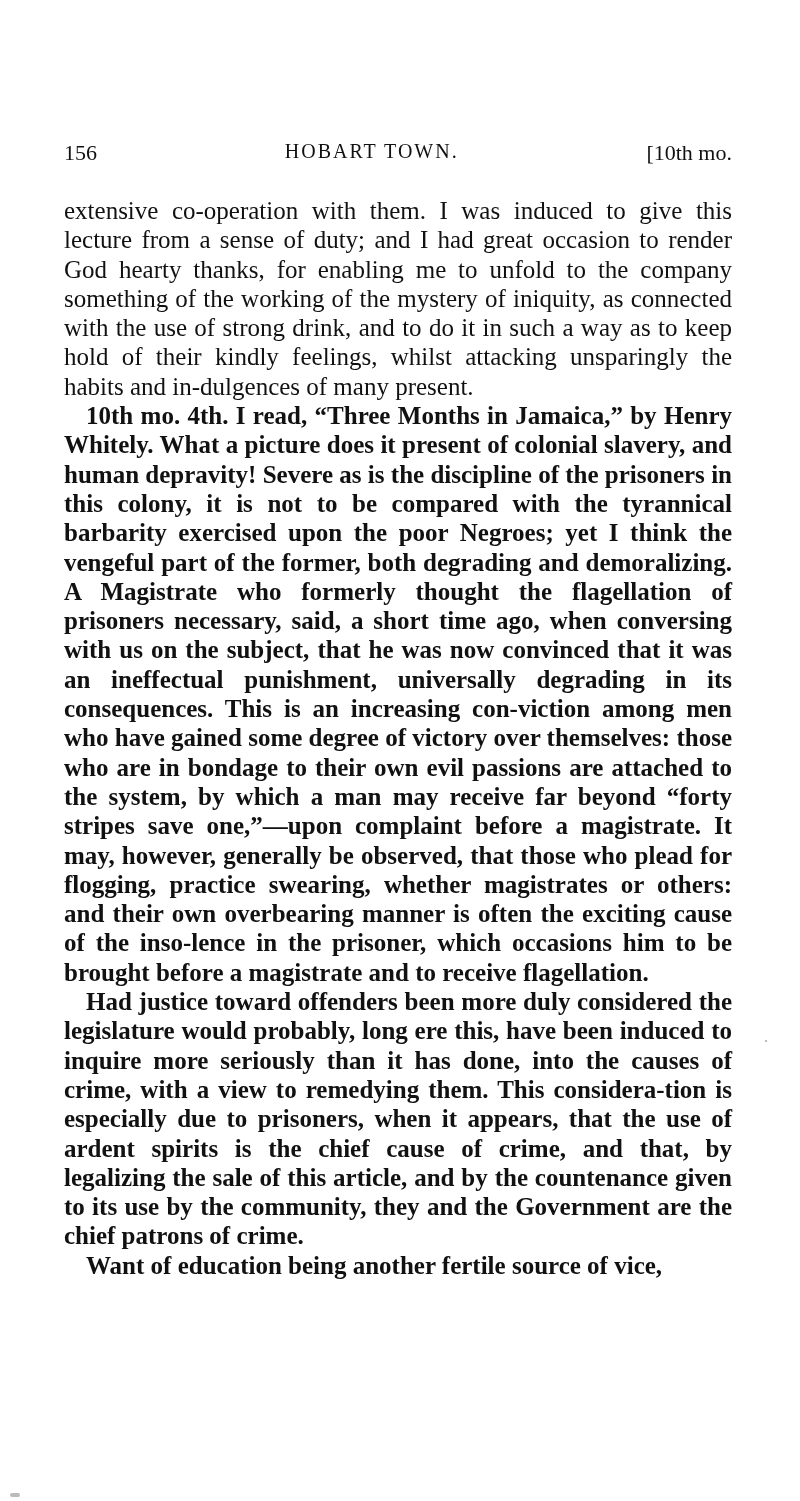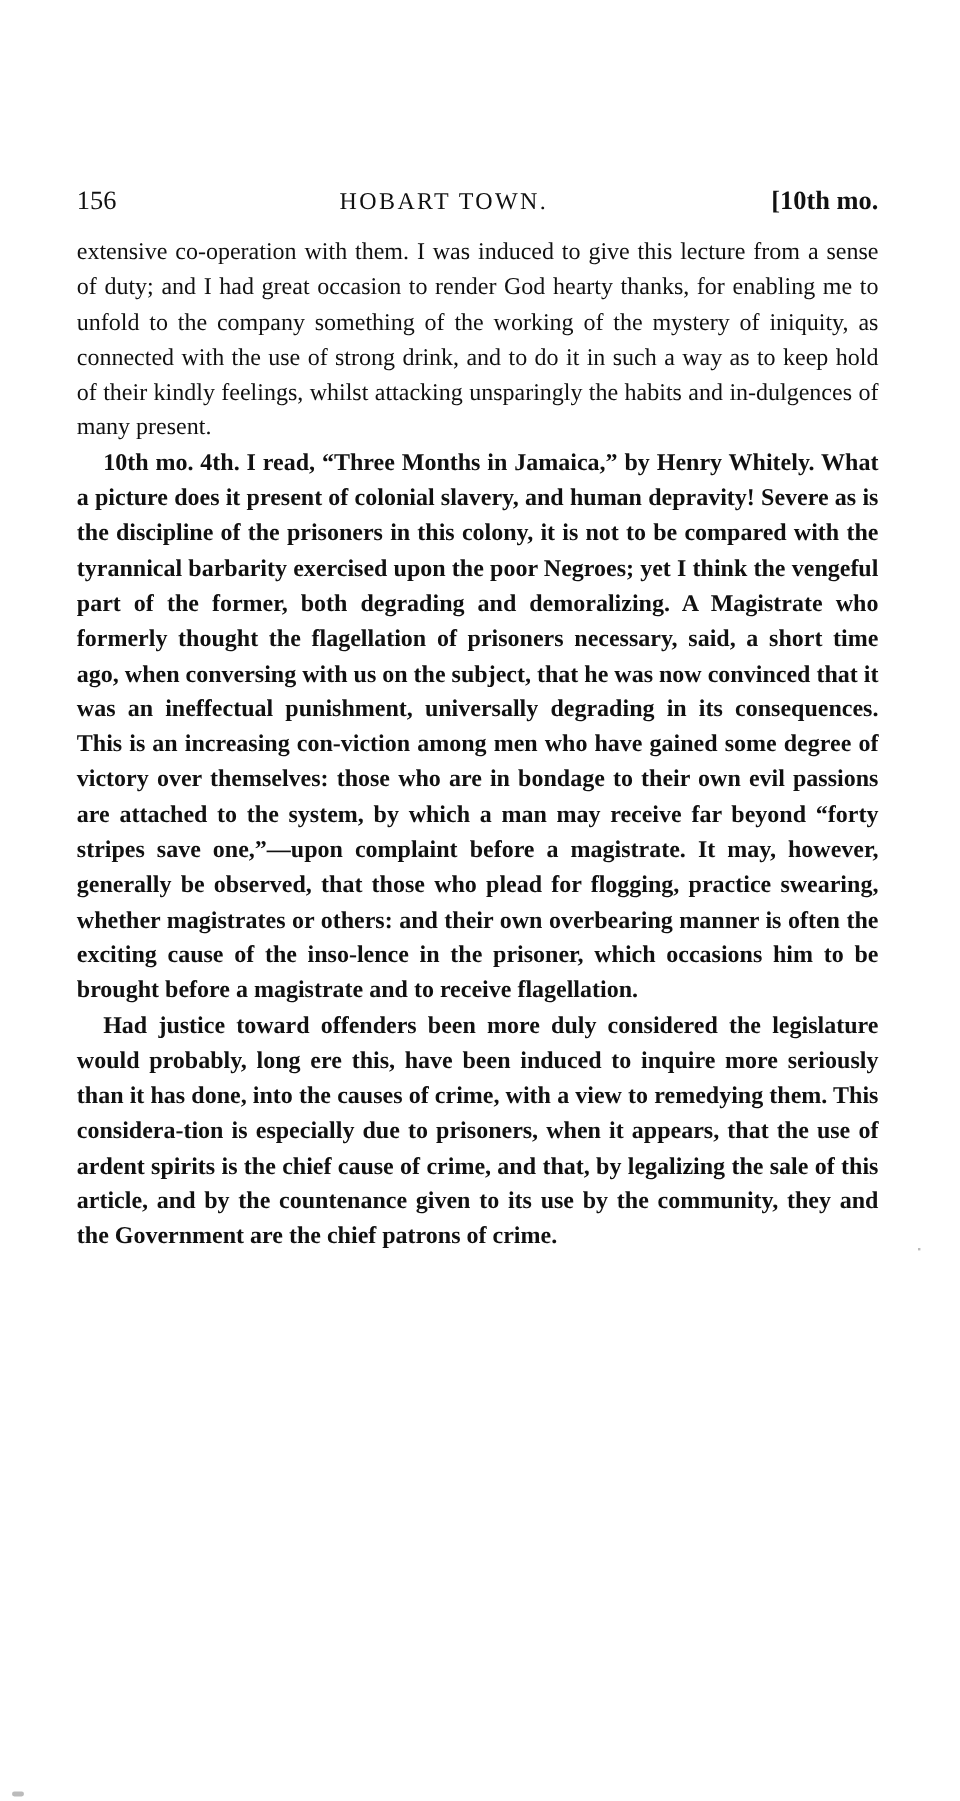--- a/index.html
+++ b/index.html
@@ -1,36 +1,37 @@
 <!DOCTYPE html>
 <html><head>
   <meta charset="utf-8">
   <style>
     html, body { margin: 0; padding: 0; background: #ffffff; }
     body { width: 800px; height: 1501px; position: relative; overflow: hidden;
       font-family: "Liberation Serif", "DejaVu Serif", serif; color: #111; }
     .page { position: absolute; left: 64px; top: 140px; width: 668px; }
-    .running-head { display: flex; justify-content: space-between; align-items: flex-end;
+    .running-head { display: flex; justify-content: space-between; align-items: flex-start;
       font-size: 22px; height: 40px; }
     .running-head .title { font-size: 20px; letter-spacing: 2px; text-transform: uppercase; }
-    .running-head .date { font-size: 22px; font-weight: bold; }
-    .body-text { margin-top: 16px; font-size: 20px; line-height: 29.3px; text-align: justify; }
+    .running-head .date { font-size: 22px; }
+    .body-text { margin-top: 16px; font-size: 25px; line-height: 29.3px; text-align: justify; }
     .body-text p { margin: 0; }
     .body-text p.indent { text-indent: 22px; font-weight: bold; }
     .mark { position: absolute; background: #bbb; }
   </style>
 </head>
 <body>
 
 <div class="page">
   <div class="running-head">
     <span>156</span>
     <span class="title">Hobart Town.</span>
     <span class="date">[10th mo.</span>
   </div>
   <div class="body-text">
     <p>extensive co-operation with them. I was induced to give this lecture from a sense of duty; and I had great occasion to render God hearty thanks, for enabling me to unfold to the company something of the working of the mystery of iniquity, as connected with the use of strong drink, and to do it in such a way as to keep hold of their kindly feelings, whilst attacking unsparingly the habits and in-dulgences of many present.</p>
     <p class="indent">10th mo. 4th. I read, “Three Months in Jamaica,” by Henry Whitely. What a picture does it present of colonial slavery, and human depravity! Severe as is the discipline of the prisoners in this colony, it is not to be compared with the tyrannical barbarity exercised upon the poor Negroes; yet I think the vengeful part of the former, both degrading and demoralizing. A Magistrate who formerly thought the flagellation of prisoners necessary, said, a short time ago, when conversing with us on the subject, that he was now convinced that it was an ineffectual punishment, universally degrading in its consequences. This is an increasing con-viction among men who have gained some degree of victory over themselves: those who are in bondage to their own evil passions are attached to the system, by which a man may receive far beyond “forty stripes save one,”—upon complaint before a magistrate. It may, however, generally be observed, that those who plead for flogging, practice swearing, whether magistrates or others: and their own overbearing manner is often the exciting cause of the inso-lence in the prisoner, which occasions him to be brought before a magistrate and to receive flagellation.</p>
     <p class="indent">Had justice toward offenders been more duly considered the legislature would probably, long ere this, have been induced to inquire more seriously than it has done, into the causes of crime, with a view to remedying them. This considera-tion is especially due to prisoners, when it appears, that the use of ardent spirits is the chief cause of crime, and that, by legalizing the sale of this article, and by the countenance given to its use by the community, they and the Government are the chief patrons of crime.</p>
+    <p class="indent">Want of education being another fertile source of vice,</p>
   </div>
 </div>
 <div class="mark" style="left:10px;top:1493px;width:10px;height:4px;border-radius:2px;"></div>
 <div class="mark" style="left:765px;top:1040px;width:2px;height:2px;"></div>
 
 </body></html>

